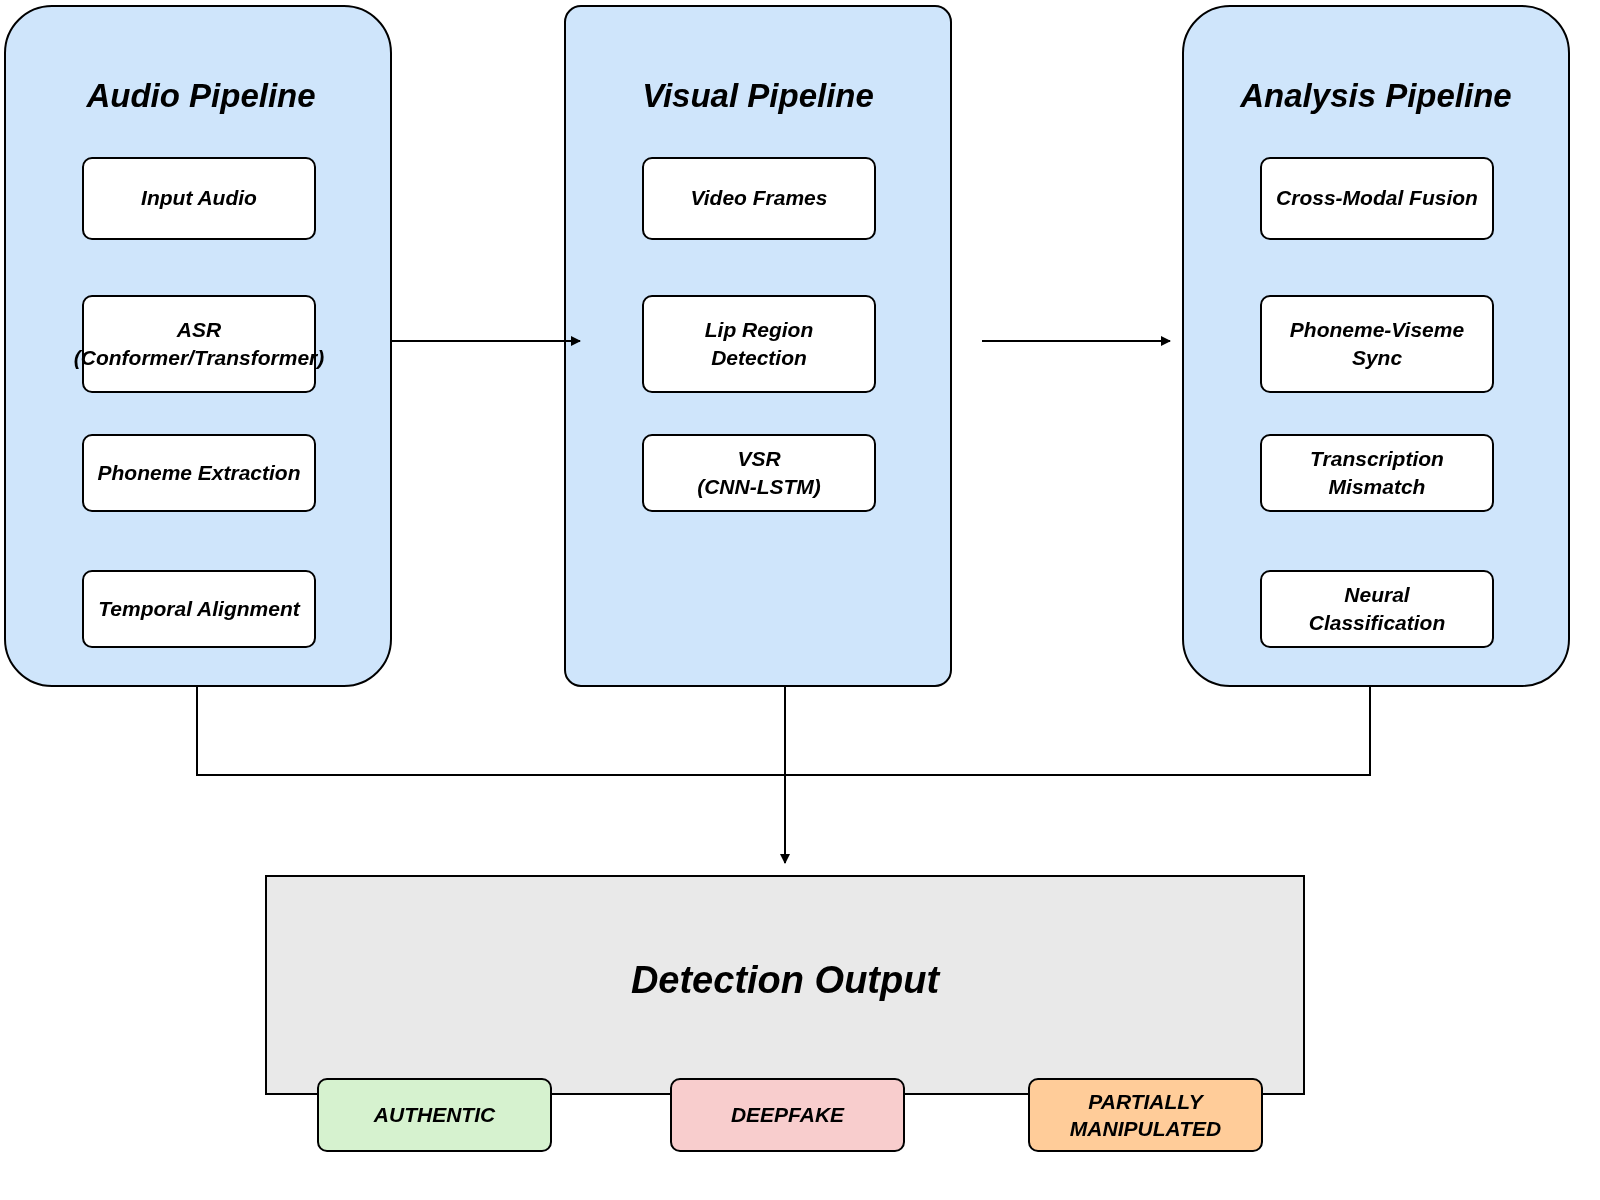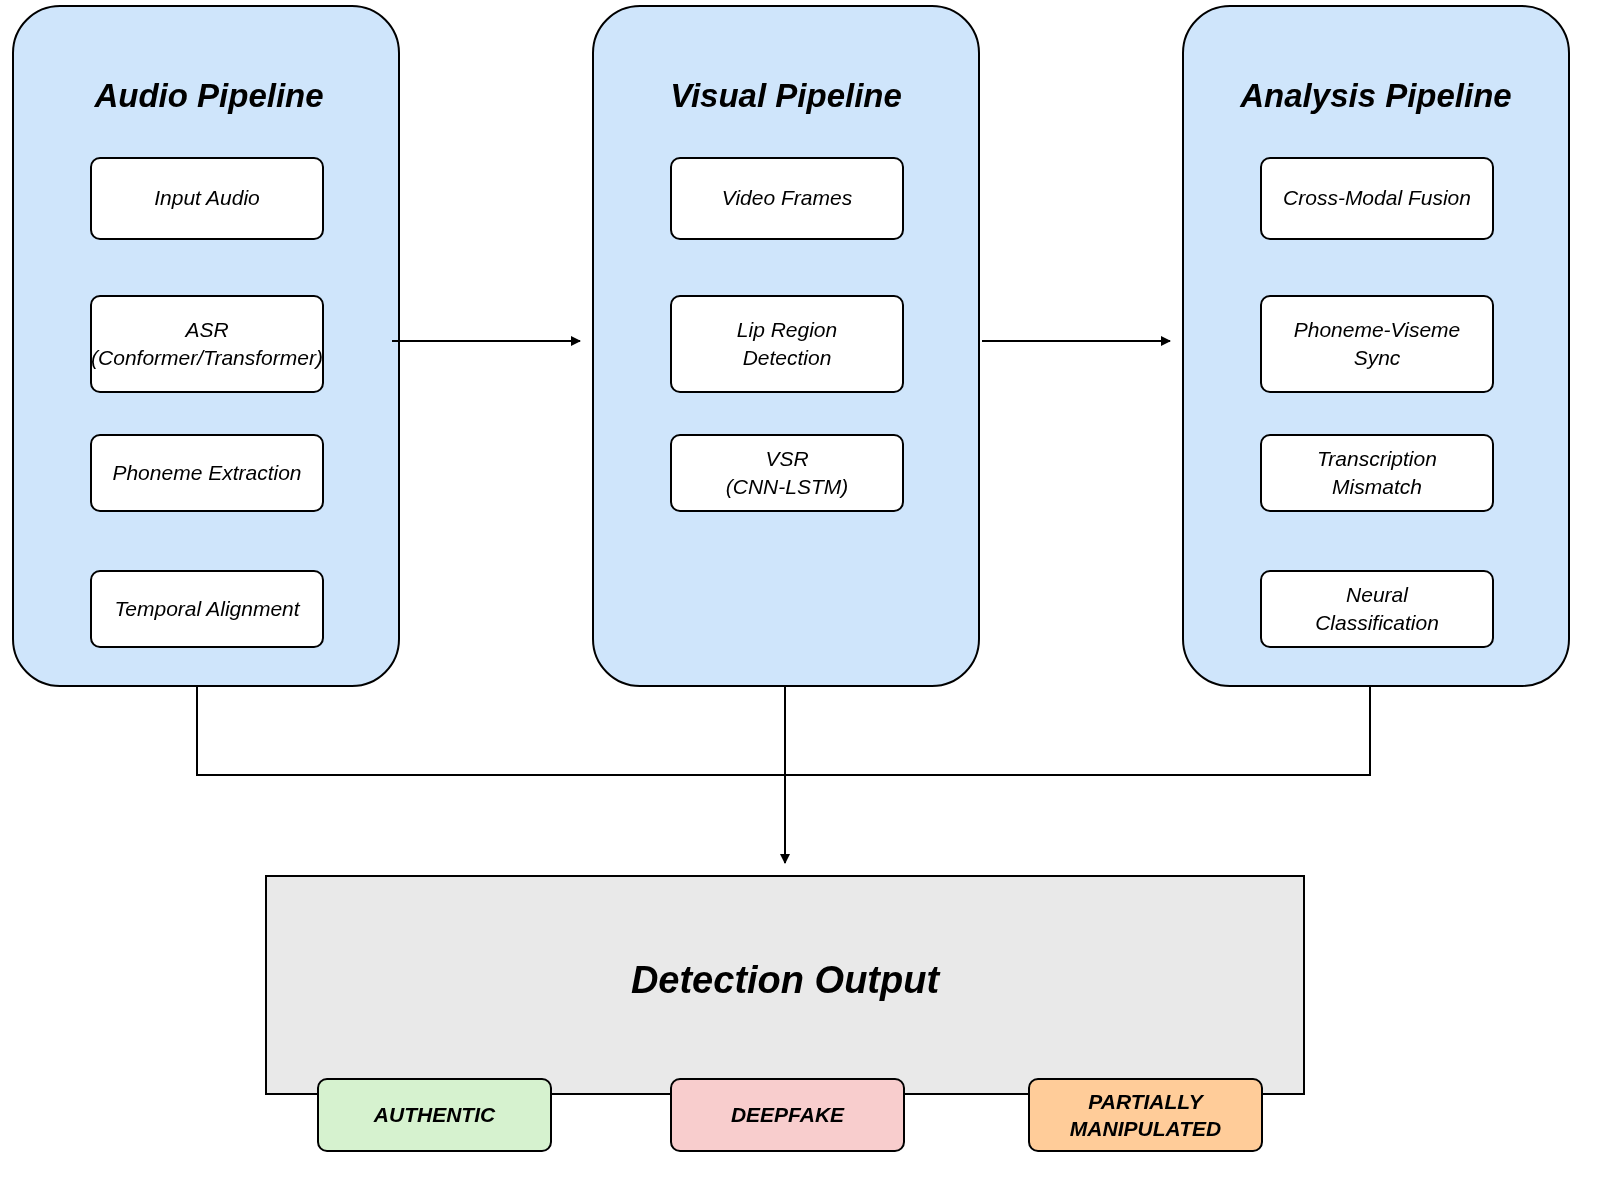--- a/index.html
+++ b/index.html
@@ -16,22 +16,22 @@
   .pipeline {
     position: absolute;
     top: 5px;
     width: 388px;
     height: 682px;
     background: #cfe5fb;
     border: 2px solid #000000;
     border-radius: 48px;
     box-sizing: border-box;
   }
-  .pipeline-audio    { left: 12px; padding-left: 6px; }
-  .pipeline-visual   { left: 592px; }
+  .pipeline-audio    { left: 4px; padding-left: 6px; }
+  .pipeline-visual   { left: 564px; border-radius: 17px; }
   .pipeline-analysis { left: 1182px; }
 
   .pipeline-title {
     margin-top: 70px;
     text-align: center;
     font-size: 33px;
     font-weight: bold;
     font-style: italic;
     color: #000000;
   }
@@ -41,21 +41,21 @@
     left: 76px;
     width: 234px;
     background: #ffffff;
     border: 2px solid #000000;
     border-radius: 10px;
     box-sizing: border-box;
     display: flex;
     align-items: center;
     justify-content: center;
     text-align: center;
-    font-weight: normal;
+    font-weight: bold;
     font-style: italic;
     font-size: 21px;
     line-height: 1.35;
     color: #000000;
     white-space: pre-line;
     padding: 2px 6px;
   }
   .node-1 { top: 150px; height: 83px; }
   .node-2 { top: 288px; height: 98px; }
   .node-3 { top: 427px; height: 78px; }

